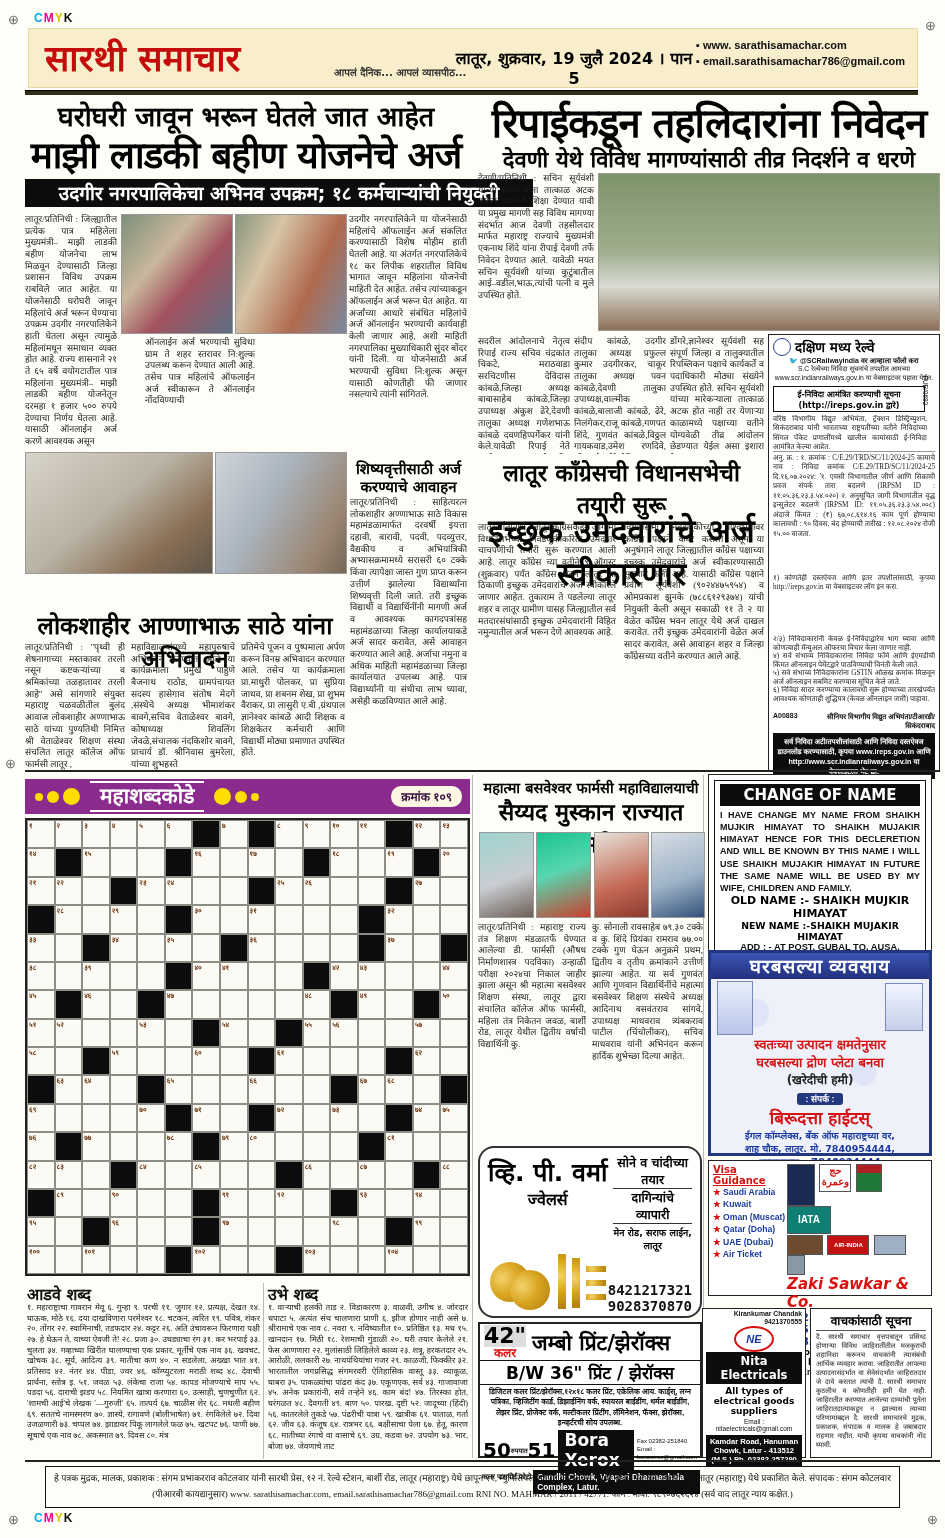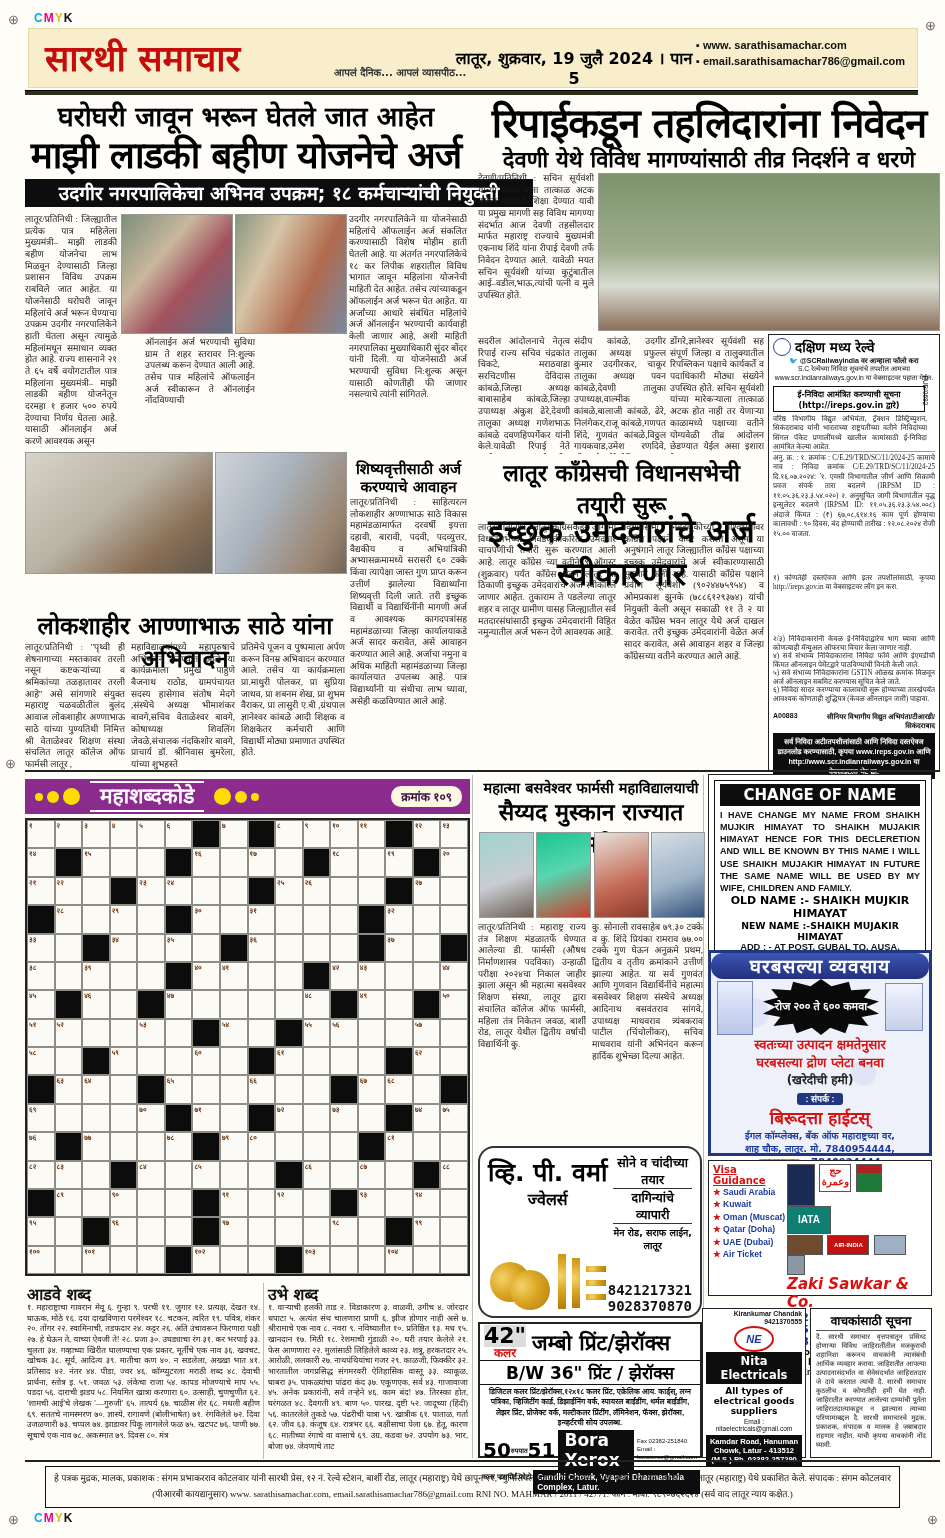--- a/index.html
+++ b/index.html
@@ -43,21 +43,21 @@
   .ph5{background:linear-gradient(120deg,#cfd4da 0%,#aab4be 40%,#9a8570 80%,#746657 100%);}
   .pp1{background:linear-gradient(160deg,#9fd3cf 0%,#c9cdd2 55%,#6d5f57 100%);}
   .pp2{background:linear-gradient(160deg,#19c48f 0%,#58d6b0 45%,#c8402e 100%);}
   .pp3{background:linear-gradient(160deg,#e6e2da 0%,#c46a55 60%,#8c3b2e 100%);}
   .pp4{background:linear-gradient(160deg,#d7dde4 0%,#9fb4c8 55%,#33527a 100%);}
   .gold{background:radial-gradient(circle at 30% 40%,#f3d36a 0%,#d9a521 45%,#b07c0e 100%);}
   
   #ghar{border:3px solid #23377f;background:
         radial-gradient(circle at 20% 30%, #dfe5f6 0 6%, transparent 7%),
         radial-gradient(circle at 70% 60%, #dfe5f6 0 6%, transparent 7%),#eef0fa;}
-  #ghar-head{background:linear-gradient(180deg,#3c55b5,#22307e);color:#fff;font-weight:bold;font-size:19px;letter-spacing:1px;border-radius:12px;}
+  #ghar-head{background:linear-gradient(180deg,#3c55b5,#22307e);color:#fff;font-weight:bold;font-size:19px;letter-spacing:1px;}
   .red{color:#d91111;}
   .navy{color:#1a3a9e;}
   .thumb{display:inline-block;border:1px solid #555;vertical-align:top;}
 </style>
 </head>
 <body>
 
 <div id="page">
 
   <span class="abs crosshair" style="left:8px;top:12px;">⊕</span>
@@ -698,21 +698,20 @@
       <div class="hd center" style="font-size:9.3px;">NEW NAME :-SHAIKH MUJAKIR HIMAYAT</div>
       <div class="center" style="font-size:9.3px;font-weight:bold;">ADD : - AT POST, GUBAL TQ. AUSA.</div>
       <div class="center" style="font-size:9.3px;font-weight:bold;">DIST -LATUR (M.S.) 413516</div>
     </div>
   </div>
 
   <div id="ghar" class="abs" style="left:708px;top:950px;width:224px;height:206px;box-sizing:border-box;">
     <div id="ghar-head" class="center">घरबसल्या व्यवसाय</div>
     <div style="position:relative;height:56px;">
       <span class="abs" style="left:6px;top:2px;width:34px;height:52px;background:linear-gradient(180deg,#e8eefc,#b9c6e8);border:1px solid #7788bb;"></span>
-      <div class="star abs" style="left:52px;top:0px;width:116px;height:56px;font-size:11px;font-weight:bold;line-height:1.2;">रोज २०० ते ६०० कमवा</div>
       <span class="abs" style="right:6px;top:4px;width:36px;height:46px;background:linear-gradient(180deg,#f2f5ff,#c4cfe9);border:1px solid #7788bb;"></span>
     </div>
     <div class="hd red center" style="font-size:13px;">स्वतःच्या उत्पादन क्षमतेनुसार</div>
     <div class="hd red center" style="font-size:13px;">घरबसल्या द्रोण प्लेटा बनवा</div>
     <div class="hd center" style="font-size:12px;color:#222;">(खरेदीची हमी)</div>
     <div class="center"><span style="background:#23377f;color:#fff;font-size:9px;font-weight:bold;padding:1px 8px;border-radius:3px;">: संपर्क :</span></div>
     <div class="hd red center" style="font-size:17px;">बिरूदत्ता हाईटस्</div>
     <div class="hd navy center" style="font-size:9.5px;">ईगल कॉम्प्लेक्स, बँक ऑफ महाराष्ट्रच्या वर,</div>
     <div class="hd navy center" style="font-size:9.5px;">शाहू चौक, लातूर. मो. 7840954444,</div>
     <div class="hd navy center" style="font-size:10px;">उस्मानाबाद – 7840924444</div>

